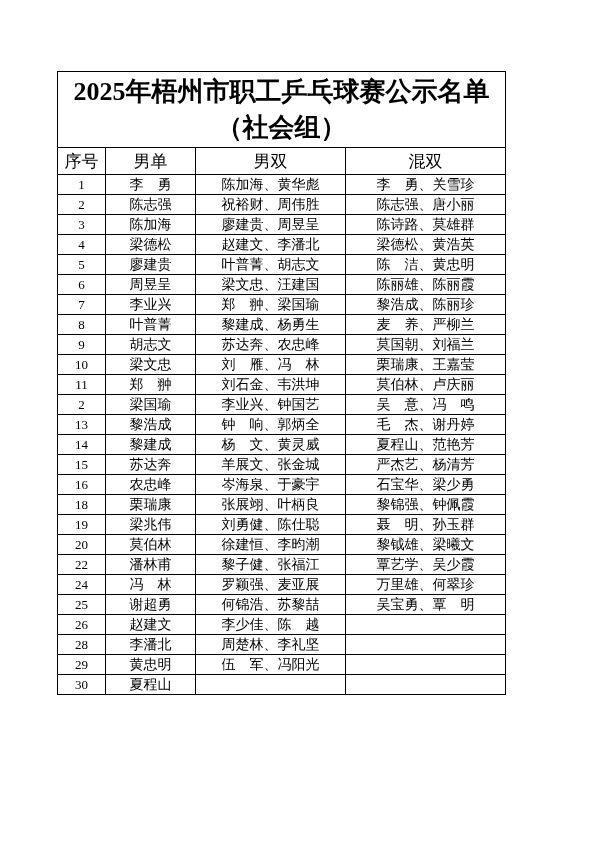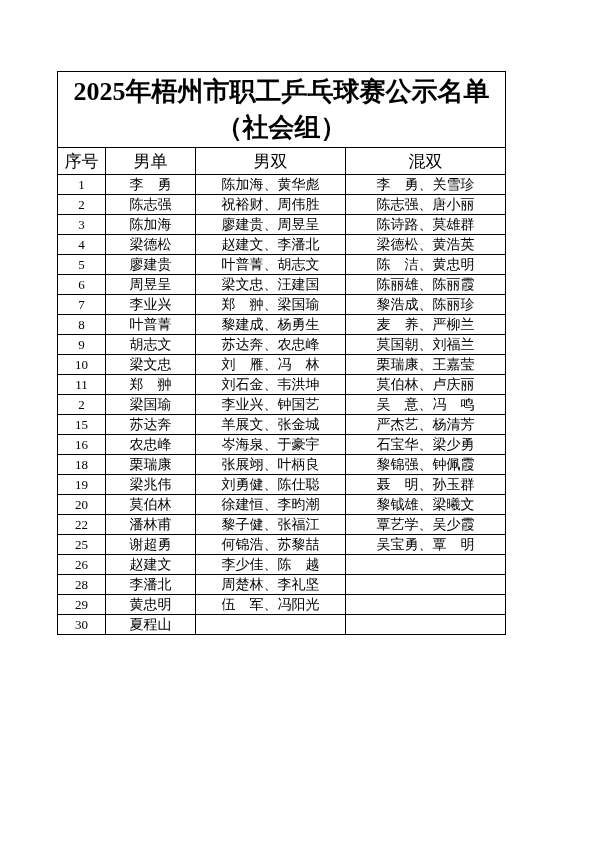--- a/index.html
+++ b/index.html
@@ -134,20 +134,32 @@
           <td class="c2">刘石金、韦洪坤</td>
           <td class="c3">莫伯林、卢庆丽</td>
         </tr>
         <tr>
           <td class="c0">2</td>
           <td class="c1">梁国瑜</td>
           <td class="c2">李业兴、钟国艺</td>
           <td class="c3">吴　意、冯　鸣</td>
         </tr>
         <tr>
+          <td class="c0">13</td>
+          <td class="c1">黎浩成</td>
+          <td class="c2">钟　响、郭炳全</td>
+          <td class="c3">毛　杰、谢丹婷</td>
+        </tr>
+        <tr>
+          <td class="c0">14</td>
+          <td class="c1">黎建成</td>
+          <td class="c2">杨　文、黄灵威</td>
+          <td class="c3">夏程山、范艳芳</td>
+        </tr>
+        <tr>
           <td class="c0">15</td>
           <td class="c1">苏达奔</td>
           <td class="c2">羊展文、张金城</td>
           <td class="c3">严杰艺、杨清芳</td>
         </tr>
         <tr>
           <td class="c0">16</td>
           <td class="c1">农忠峰</td>
           <td class="c2">岑海泉、于豪宇</td>
           <td class="c3">石宝华、梁少勇</td>
@@ -168,20 +180,26 @@
           <td class="c0">20</td>
           <td class="c1">莫伯林</td>
           <td class="c2">徐建恒、李昀潮</td>
           <td class="c3">黎钺雄、梁曦文</td>
         </tr>
         <tr>
           <td class="c0">22</td>
           <td class="c1">潘林甫</td>
           <td class="c2">黎子健、张福江</td>
           <td class="c3">覃艺学、吴少霞</td>
+        </tr>
+        <tr>
+          <td class="c0">24</td>
+          <td class="c1">冯　林</td>
+          <td class="c2">罗颖强、麦亚展</td>
+          <td class="c3">万里雄、何翠珍</td>
         </tr>
         <tr>
           <td class="c0">25</td>
           <td class="c1">谢超勇</td>
           <td class="c2">何锦浩、苏黎喆</td>
           <td class="c3">吴宝勇、覃　明</td>
         </tr>
         <tr>
           <td class="c0">26</td>
           <td class="c1">赵建文</td>

